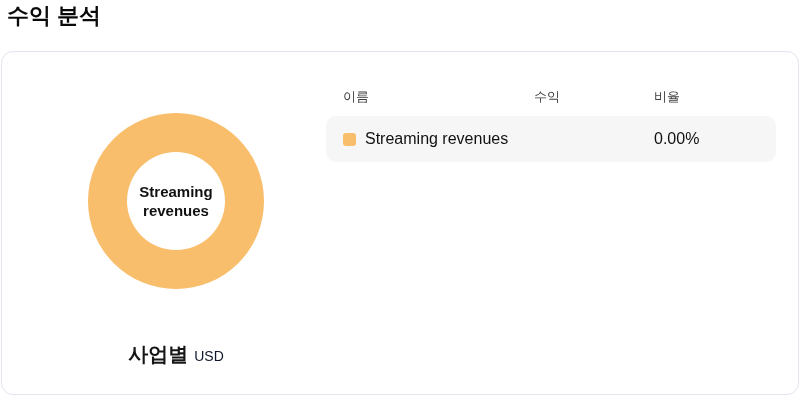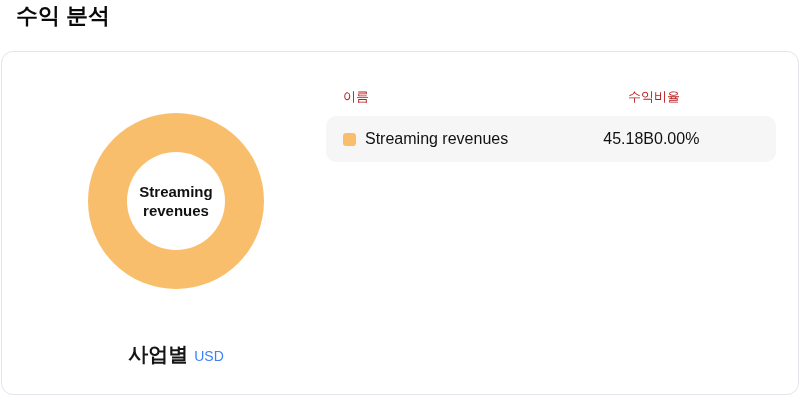--- a/index.html
+++ b/index.html
@@ -5,21 +5,21 @@
   * { box-sizing: border-box; }
   html, body {
     width: 800px; height: 402px;
     margin: 0; padding: 0;
     overflow: hidden;
     background: #ffffff;
     font-family: "Liberation Sans", "DejaVu Sans", sans-serif;
     color: #111111;
   }
   .page-title {
-    margin: 2px 0 0 16px;
+    margin: 2px 0 0 7px;
     font-size: 22px;
     line-height: 28px;
     font-weight: 700;
     color: #0a0a0a;
   }
   .card {
     position: relative;
     margin: 21px 1px 0 1px;
     height: 344px;
     background: #ffffff;
@@ -52,36 +52,36 @@
     text-align: center;
     white-space: nowrap;
   }
   .chart-caption .cat {
     font-size: 20px;
     font-weight: 700;
     color: #161616;
   }
   .chart-caption .cur {
     font-size: 14px;
-    color: #3b82f6;
+    color: #0f172a;
     margin-left: 6px;
     font-weight: 400;
   }
   
   .table-col { flex: 1 1 auto; margin-right: 22px; }
   .thead {
     margin-top: 36px;
     display: flex;
     align-items: center;
     padding: 0 17px;
     font-size: 13px;
-    color: #b91c1c;
+    color: #404040;
   }
   .col-name { flex: 1 1 auto; text-align: left; }
-  .col-rev  { flex: 0 0 120px; text-align: right; }
+  .col-rev  { flex: 0 0 120px; text-align: left; }
   .col-ratio{ flex: 0 0 105px; text-align: left; }
   .trow {
     margin-top: 10px;
     height: 46px;
     background: #f6f6f6;
     border-radius: 10px;
     display: flex;
     align-items: center;
     padding: 0 17px;
     font-size: 16px;
@@ -116,18 +116,17 @@
     <div class="thead">
       <div class="col-name">이름</div>
       <div class="col-rev">수익</div>
       <div class="col-ratio">비율</div>
     </div>
     <div class="trow">
       <div class="col-name">
         <span class="swatch" style="background: rgb(249, 190, 107);"></span>
         <span>Streaming revenues</span>
       </div>
-      <div class="col-rev">45.18B</div>
       <div class="col-ratio">0.00%</div>
     </div>
   </div>
 
 </div>
 
 </body></html>

